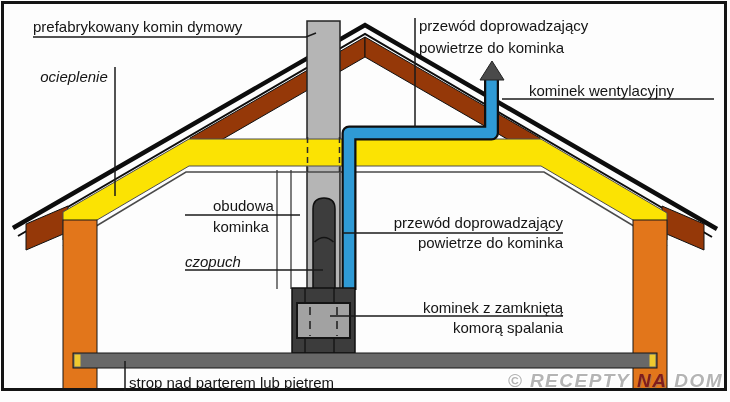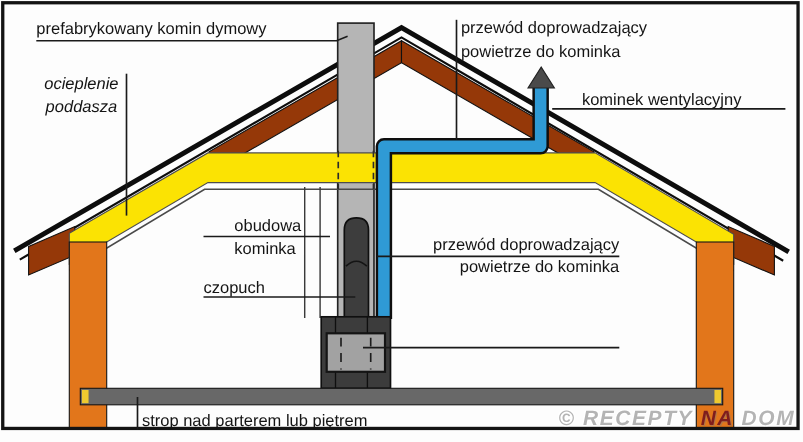--- a/index.html
+++ b/index.html
@@ -87,47 +87,48 @@
     <line x1="330" y1="316" x2="563" y2="316" stroke="#1a1a1a" stroke-width="1.5"></line>
     <line x1="125" y1="361" x2="125" y2="391" stroke="#1a1a1a" stroke-width="1.5"></line>
   </svg>
 
   <div class="lbl" style="left:33px;top:16px;">
     <span class="ln">prefabrykowany komin dymowy</span>
   </div>
 
   <div class="lbl ctr" style="left:33px;top:66px;width:82px;">
     <span class="ln">ocieplenie</span>
-    <span class="ln">poddasza</span>
   </div>
 
   <div class="lbl" style="left:185px;top:195px;margin-left:28px;">
     <span class="ln">obudowa</span>
     <span class="ln">kominka</span>
   </div>
 
-  <div class="lbl" style="left:185px;top:251px;">
+  <div class="lbl" style="left:185px;top:251px;font-style:italic;">
     <span class="ln">czopuch</span>
   </div>
 
   <div class="lbl" style="left:419px;top:15px;line-height:22px;">
     <span class="ln">przewód doprowadzający</span>
     <span class="ln">powietrze do kominka</span>
   </div>
 
   <div class="lbl" style="left:529px;top:80px;">
     <span class="ln">kominek wentylacyjny</span>
   </div>
 
   <div class="lbl ra" style="right:167px;top:213px;">
     <span class="ln">przewód doprowadzający</span>
     <span class="ln">powietrze do kominka</span>
   </div>
 
   <div class="lbl ra" style="right:167px;top:298px;">
+    <span class="ln">kominek z zamkniętą</span>
+    <span class="ln">komorą spalania</span>
   </div>
 
   <div class="lbl" style="left:129px;top:372px;">
     <span class="ln">strop nad parterem lub piętrem</span>
   </div>
 
   <div class="wm"><span class="ghost">© RECEPTY</span><span class="ghost">&nbsp;</span><span class="solid">NA</span><span class="ghost">&nbsp;</span><span class="ghost">DOM</span></div>
 
 </div>
 

